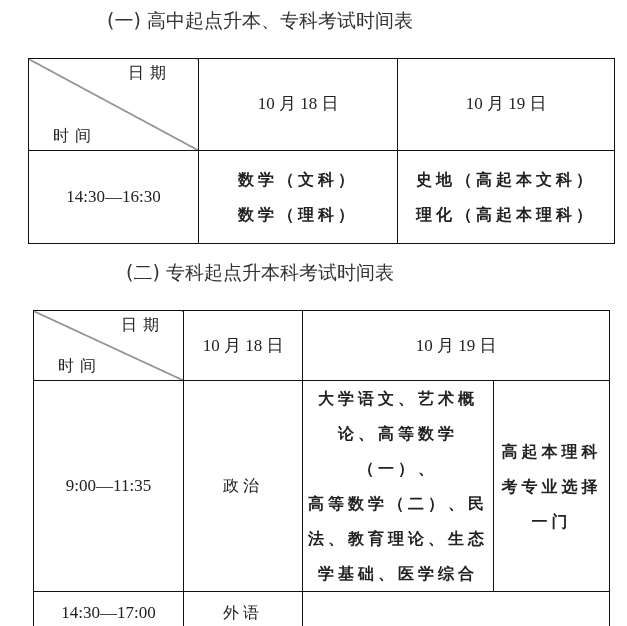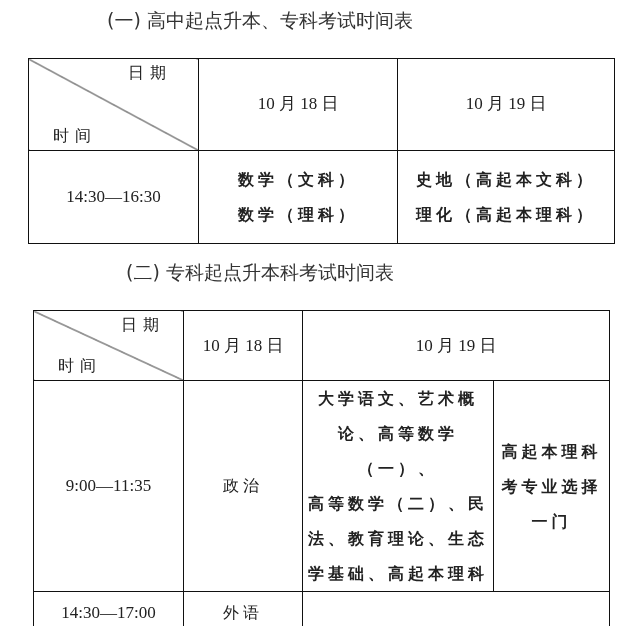--- a/index.html
+++ b/index.html
@@ -71,21 +71,21 @@
     <td class="time" colspan="2">10 月 19 日</td>
   </tr>
   <tr style="height:197px;">
     <td class="time">9:00—11:35</td>
     <td>政治</td>
     <td class="multi">
       <div>大学语文、艺术概</div>
       <div>论、高等数学（一）、</div>
       <div>高等数学（二）、民</div>
       <div>法、教育理论、生态</div>
-      <div>学基础、高起本理科</div>
+      <div>学基础、医学综合</div>
     </td>
     <td class="multi">
       <div>高起本理科</div>
       <div>考专业选择</div>
       <div>一门</div>
     </td>
   </tr>
   <tr style="height:43px;">
     <td class="time">14:30—17:00</td>
     <td>外语</td>

